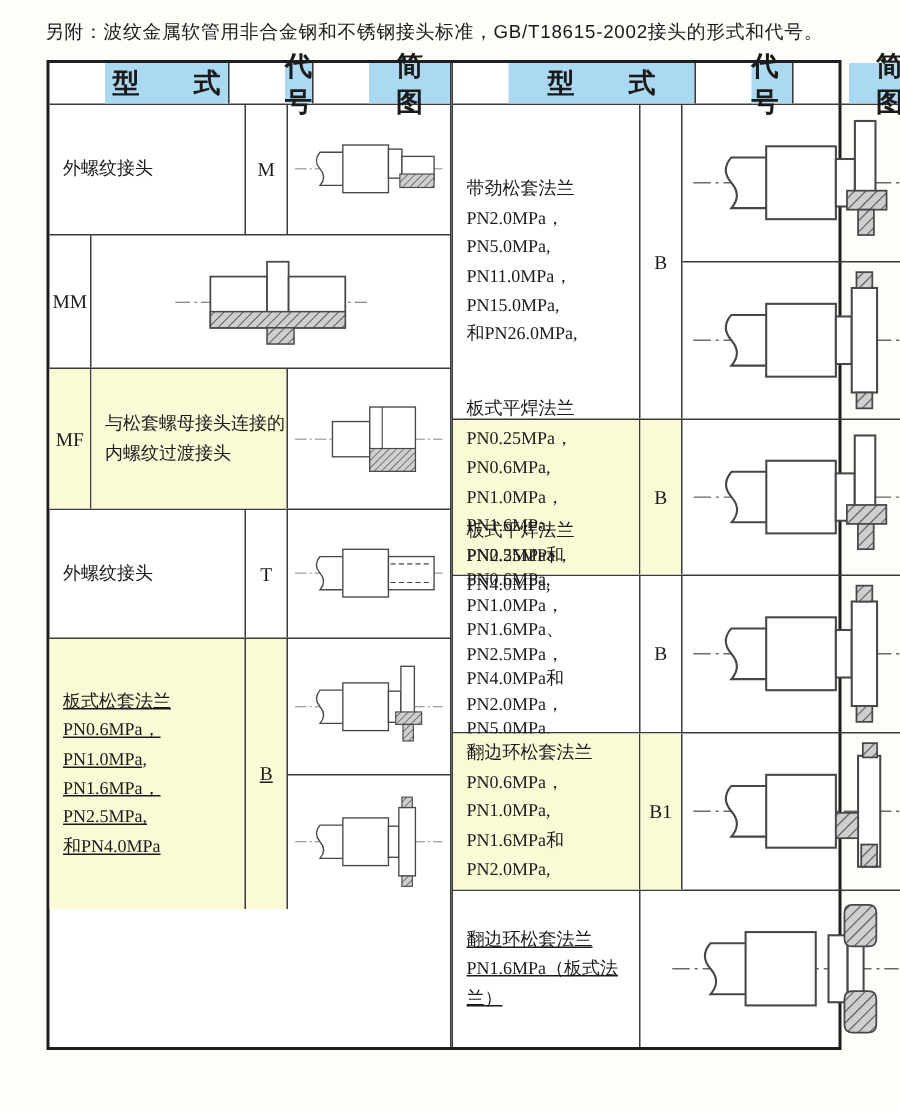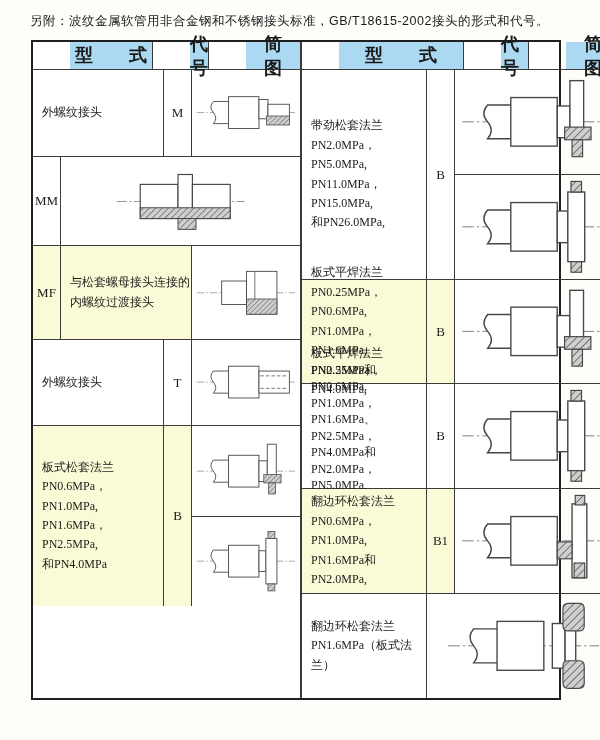--- a/index.html
+++ b/index.html
@@ -25,21 +25,21 @@
   .tables{
     position:absolute;left:31px;top:40px;width:530px;height:660px;
     border:2px solid var(--outer);
     display:flex;background:#fff;
   }
   .half{display:flex;flex-direction:column;}
   .half.left{width:268px;border-right:1px solid var(--border);}
   .spacer{width:2px;background:#fff;}
   .half.right{flex:1;border-left:1px solid var(--border);}
   .row{display:flex;border-bottom:1px solid var(--border);}
-  .row:last-child{border-bottom:none;}
+  .row:last-child{border-bottom:none;text-decoration:underline;}
   .cell{border-right:1px solid var(--border);display:flex;align-items:center;}
   .cell:last-child{border-right:none;text-align:center;}
   .c-type{padding:4px 0 4px 9px;font-size:12px;line-height:1.62;white-space:pre-line;}
   .left .c-type{width:131px;}
   .right .c-type{width:125px;}
   .c-type.tight{line-height:1.38;}
   .c-code{width:28px;justify-content:center;font-size:13px;}
   .c-diag{flex:1;flex-direction:column;justify-content:center;align-items:center;}
   .hdr .cell{
     background:var(--header-bg);justify-content:center;

